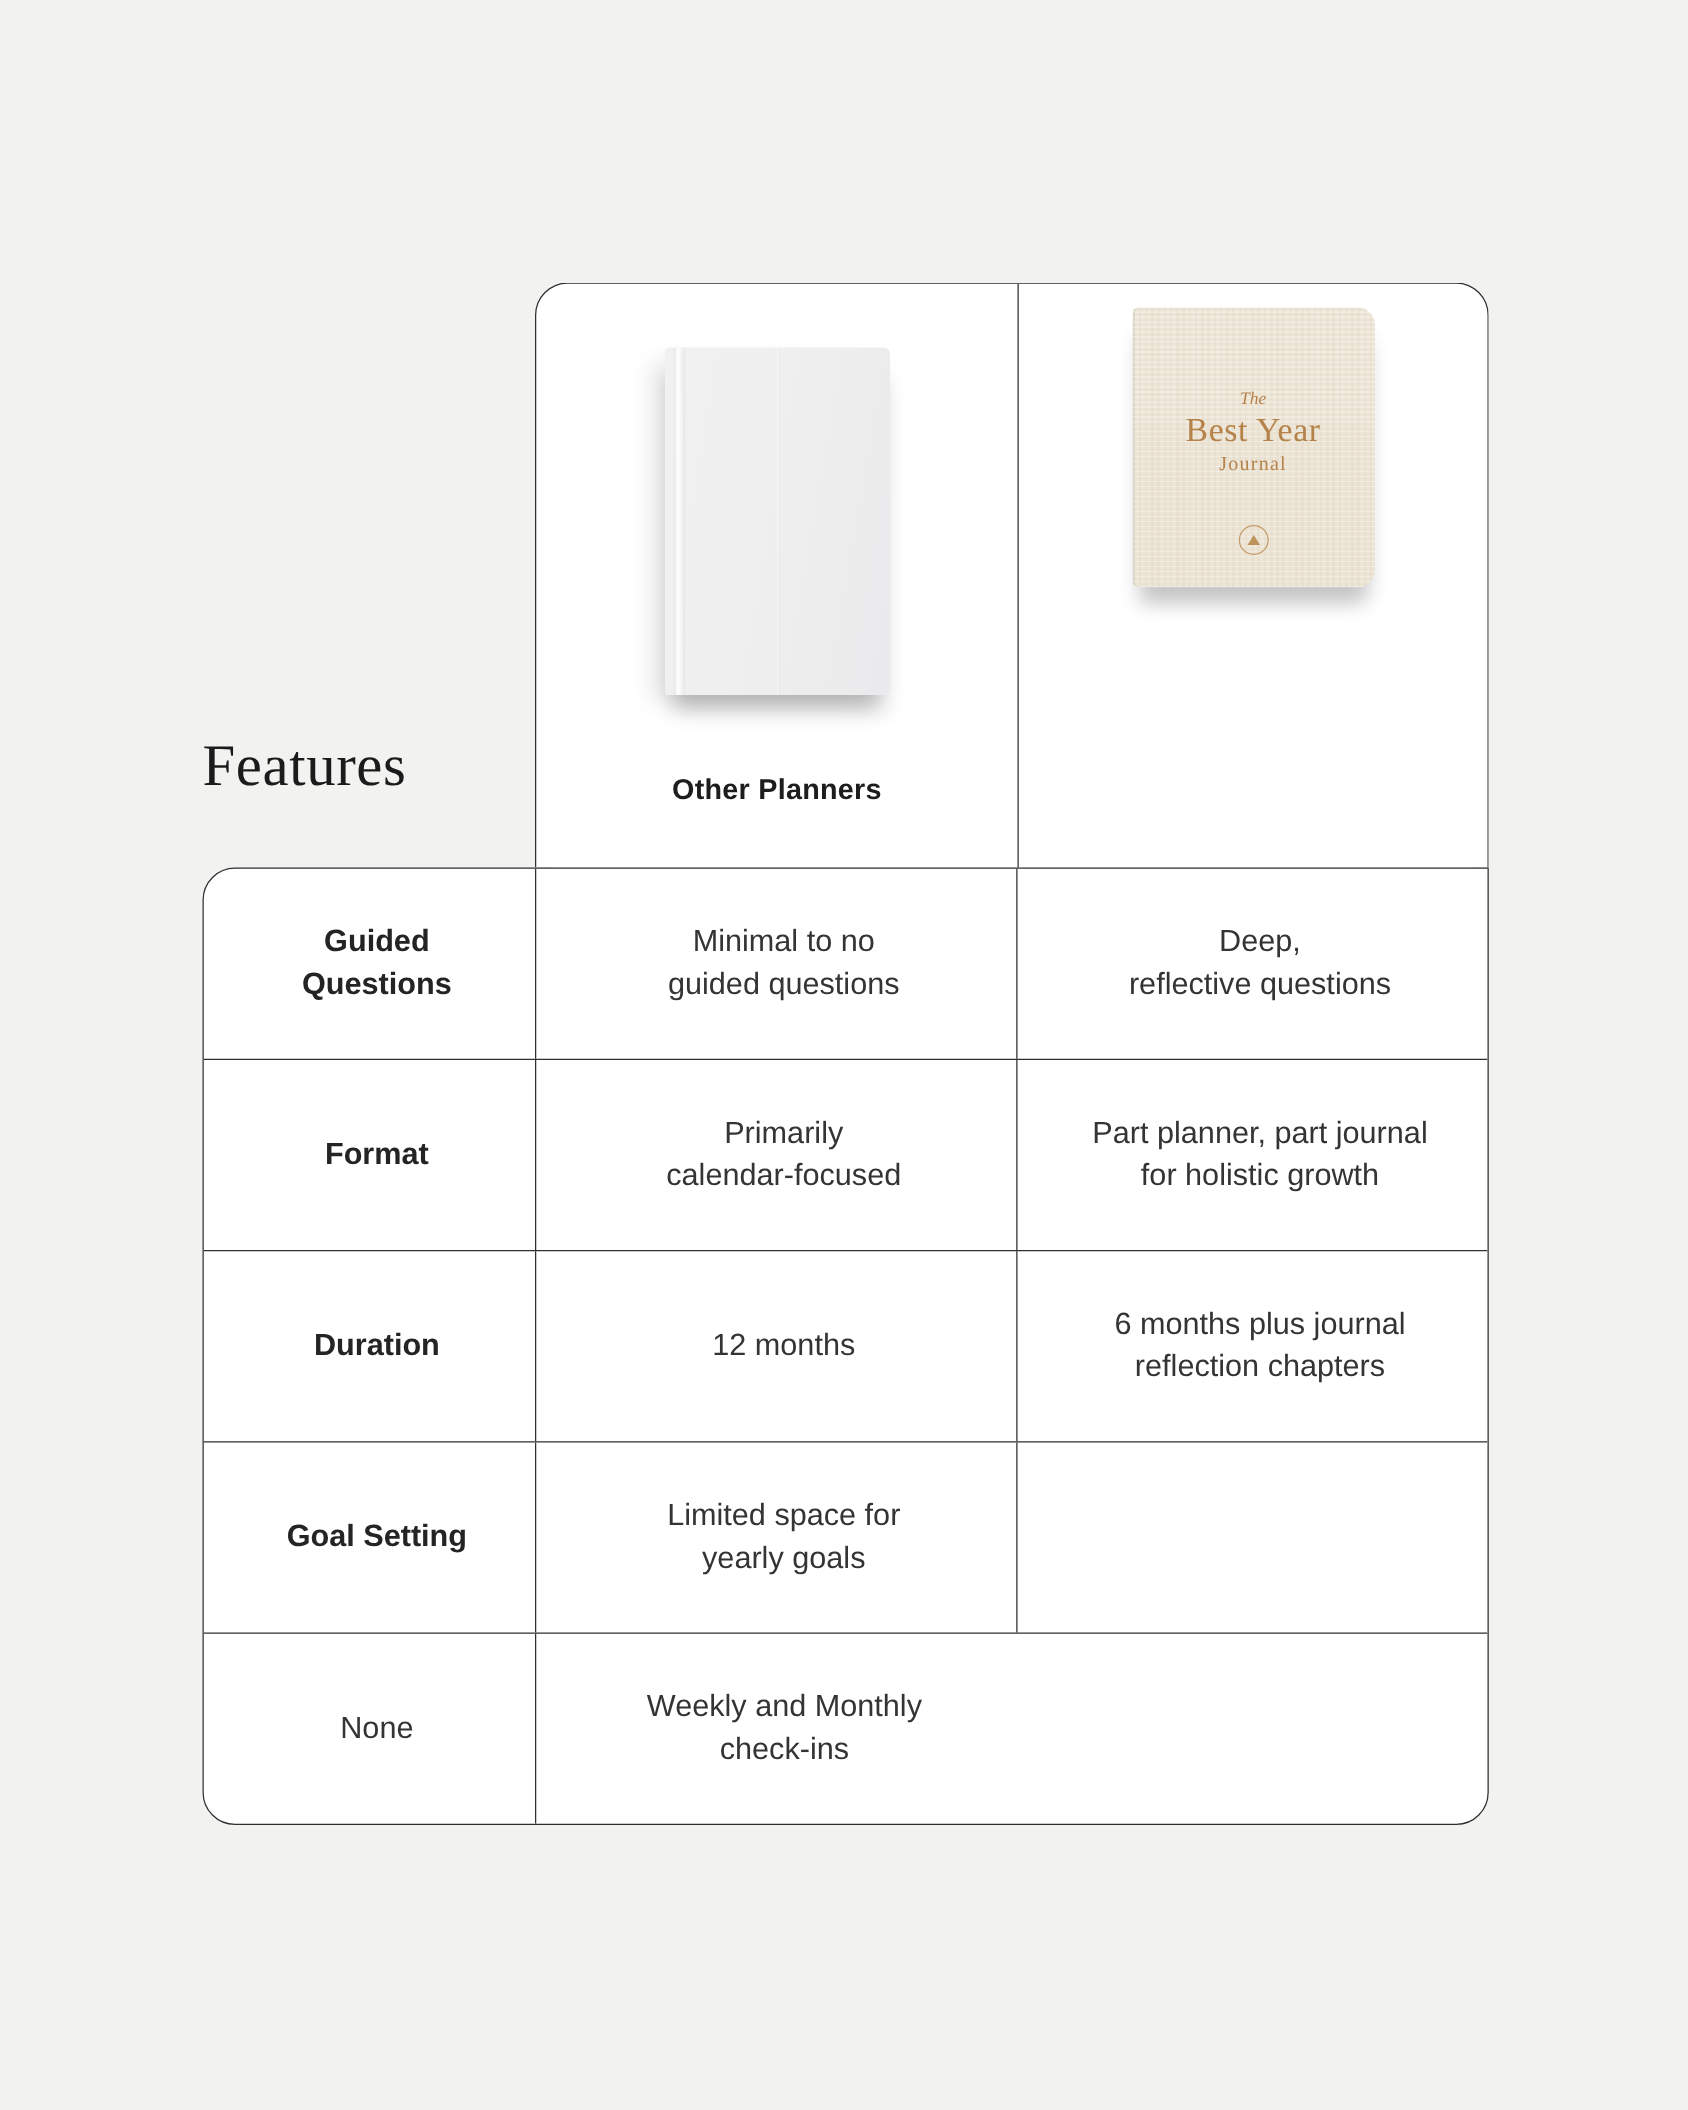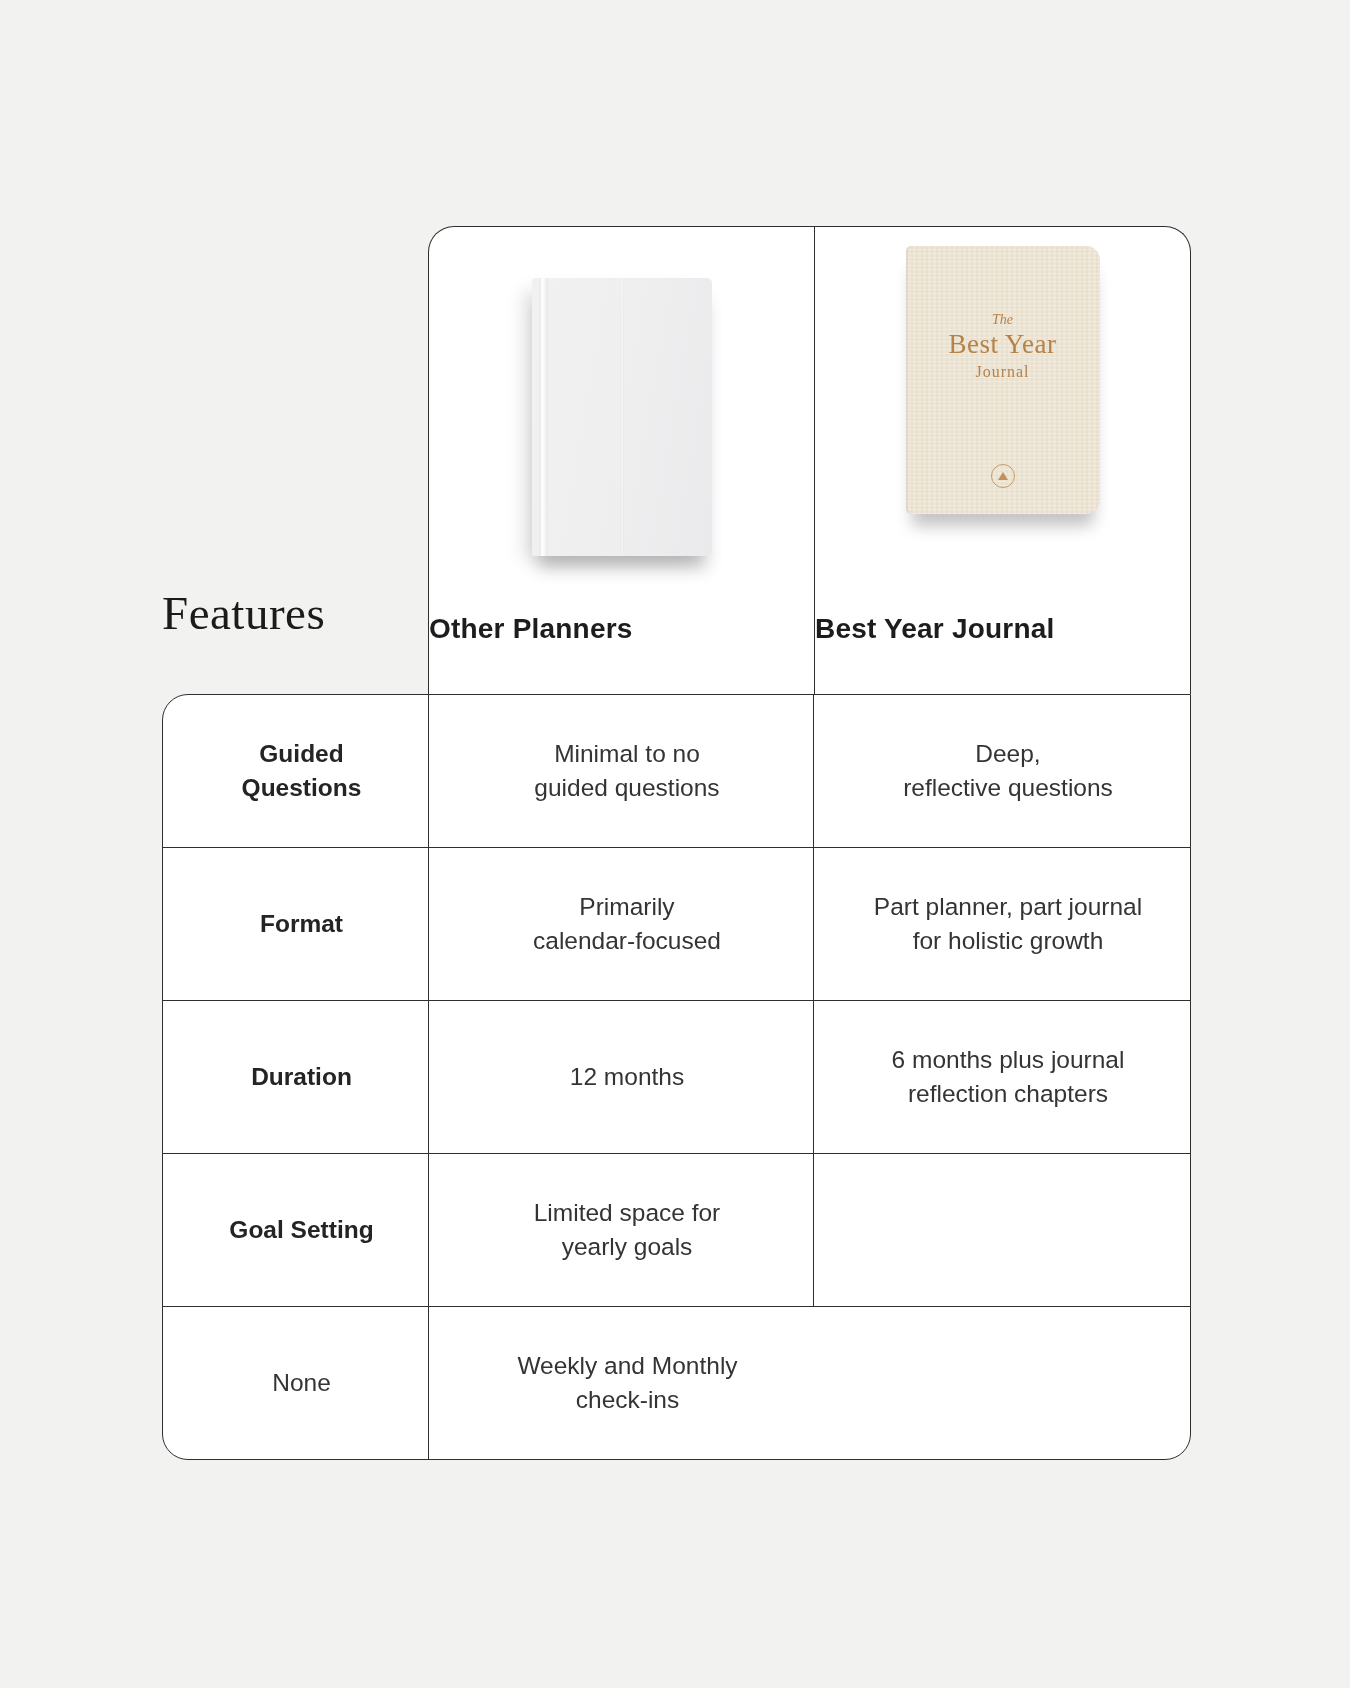--- a/index.html
+++ b/index.html
@@ -41,21 +41,22 @@
   .header-cell{
     position:relative;
     display:flex;
     flex-direction:column;
     align-items:center;
   }
   .header-cell.right{border-left:1.5px solid #2f2f2f;}
   .col-label{
     position:absolute;
     bottom:49px;left:0;right:0;
-    font-size:28px;
+    text-align:center;
+    font-size:23px;
     font-weight:700;
     color:#1d1d1d;
     letter-spacing:.2px;
   }
   
   .book{position:relative;margin-top:51px;}
   .planner-book{
     width:180px;height:278px;
     background:linear-gradient(100deg,#f1f1f2 0%,#efeff0 45%,#eaeaec 100%);
     border-radius:3px 5px 5px 3px;
@@ -65,21 +66,21 @@
   .planner-spine{
     position:absolute;left:7px;top:0;bottom:0;width:9px;
     background:linear-gradient(to right,
       rgba(0,0,0,.05) 0,#ffffff 35%,#f3f3f4 70%,rgba(0,0,0,.04) 100%);
   }
   .planner-crease{
     position:absolute;left:50%;top:0;bottom:0;width:2px;
     background:linear-gradient(to right,rgba(255,255,255,.6),rgba(0,0,0,.03));
   }
   .journal-book{
-    width:194px;height:268px;
+    width:194px;height:224px;
     background-color:#ece4d5;
     background-image:
       repeating-linear-gradient(90deg,rgba(176,156,124,.07) 0 2px,transparent 2px 5px),
       repeating-linear-gradient(0deg,rgba(255,255,255,.30) 0 1px,transparent 1px 4px);
     border-radius:5px 14px 14px 5px;
     box-shadow:0 18px 16px -6px rgba(0,0,0,.24),
                inset 2px 0 0 rgba(0,0,0,.04);
     display:flex;flex-direction:column;align-items:center;margin-top:19px;
   }
   .journal-title{
@@ -162,21 +163,20 @@
       <div class="book journal-book">
         <div class="journal-title">
           <div class="jt-the">The</div>
           <div class="jt-main">Best Year</div>
           <div class="jt-sub">Journal</div>
         </div>
         <div class="journal-emblem">
           <div class="tri"></div>
         </div>
       </div>
-      <div class="col-label">Best Year Journal</div>
     </div>
 
   </div>
 
   <div class="body-table">
 
     <div class="t-row">
       <div class="cell feature">Guided
 Questions</div>
       <div class="cell other">Minimal to no

